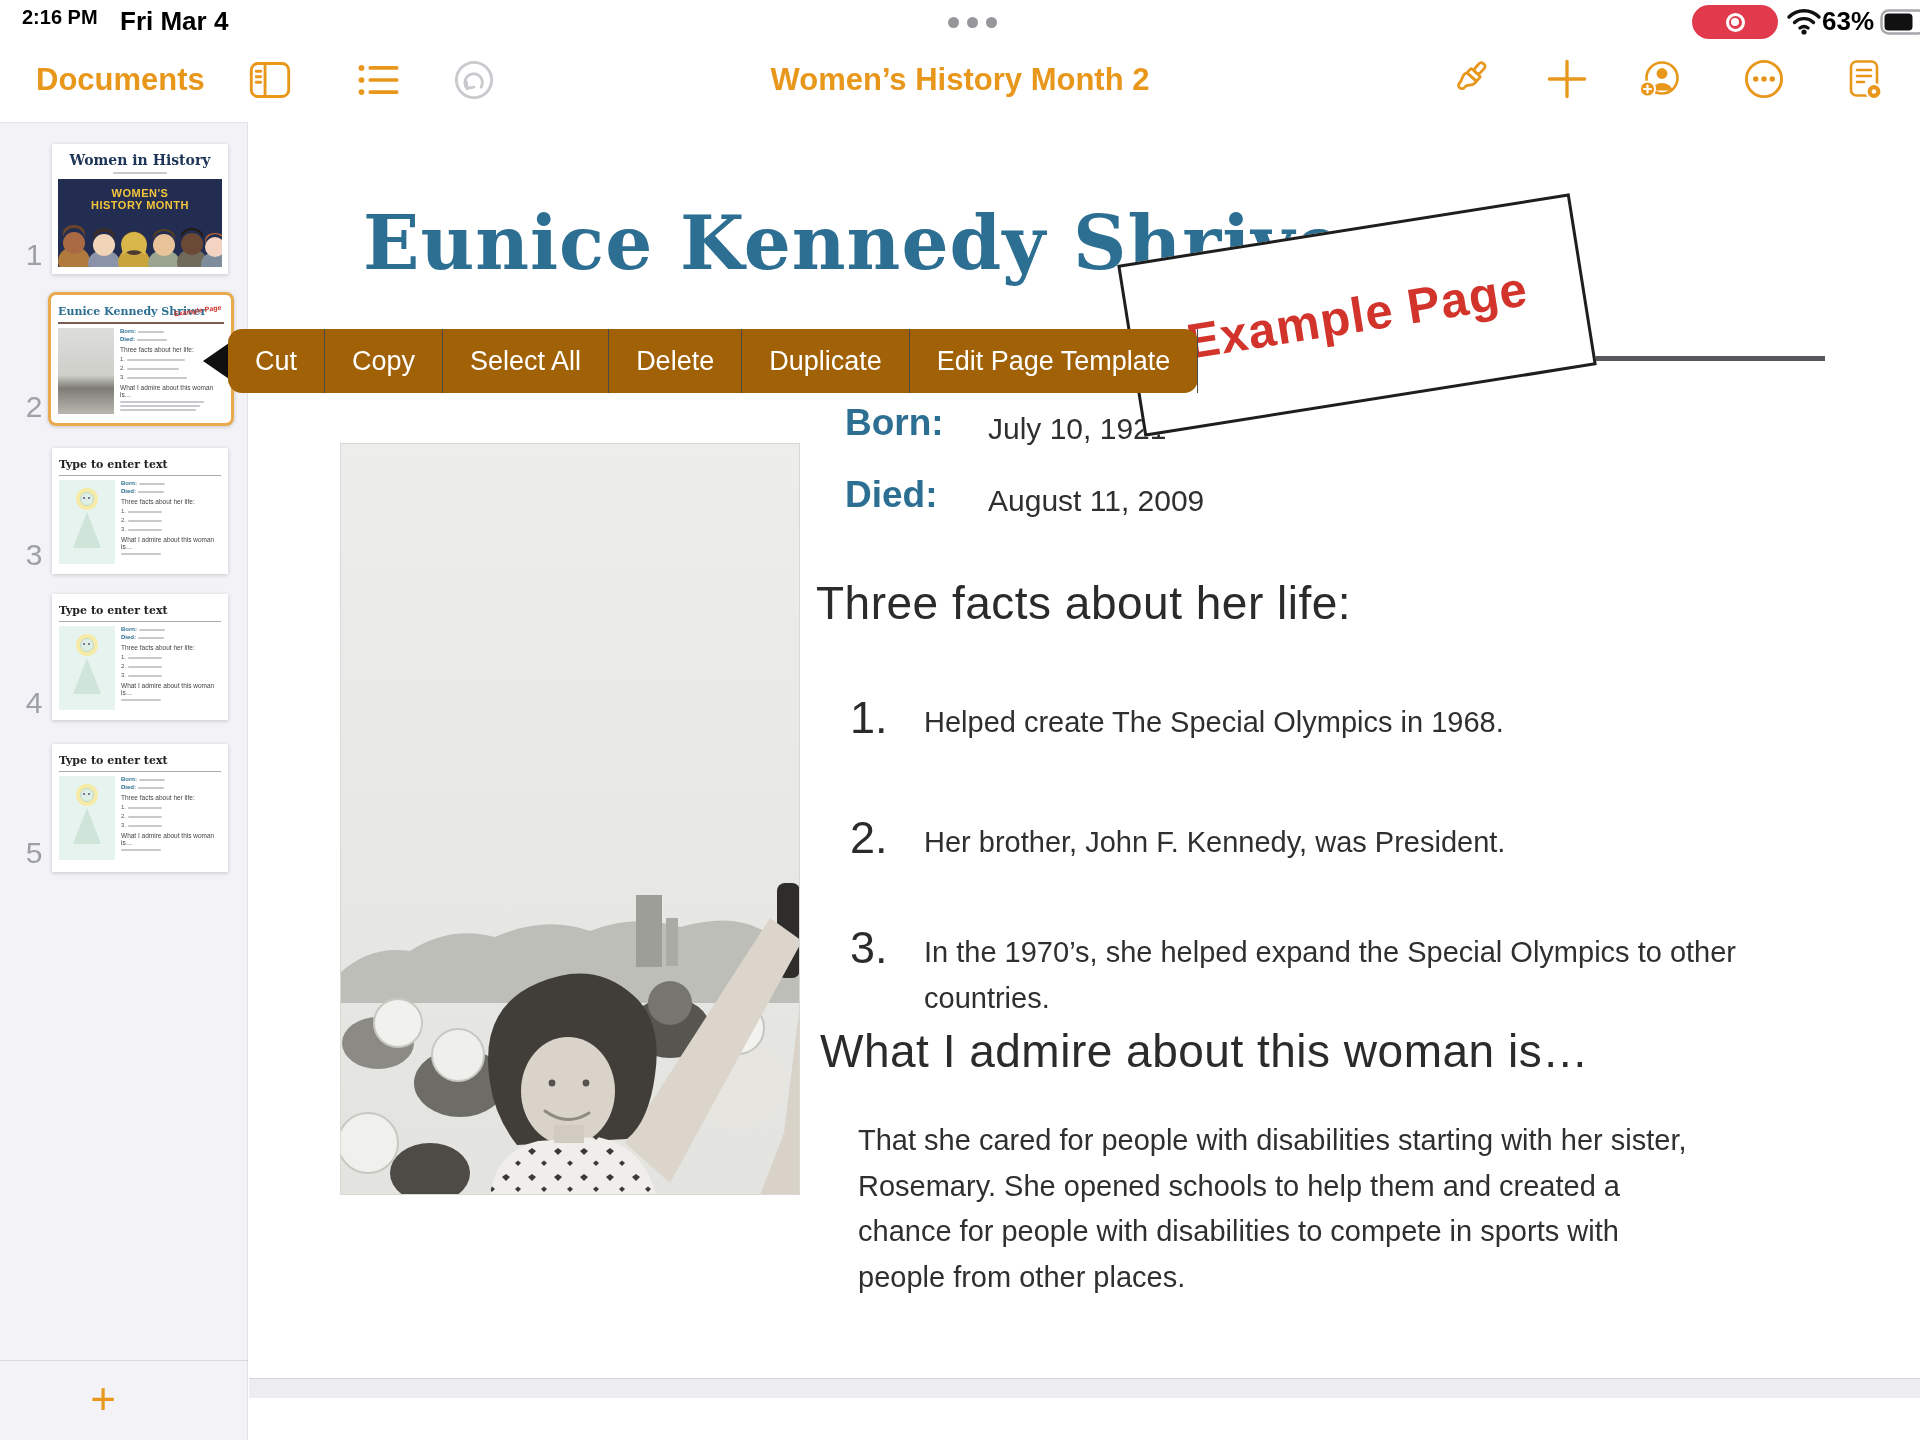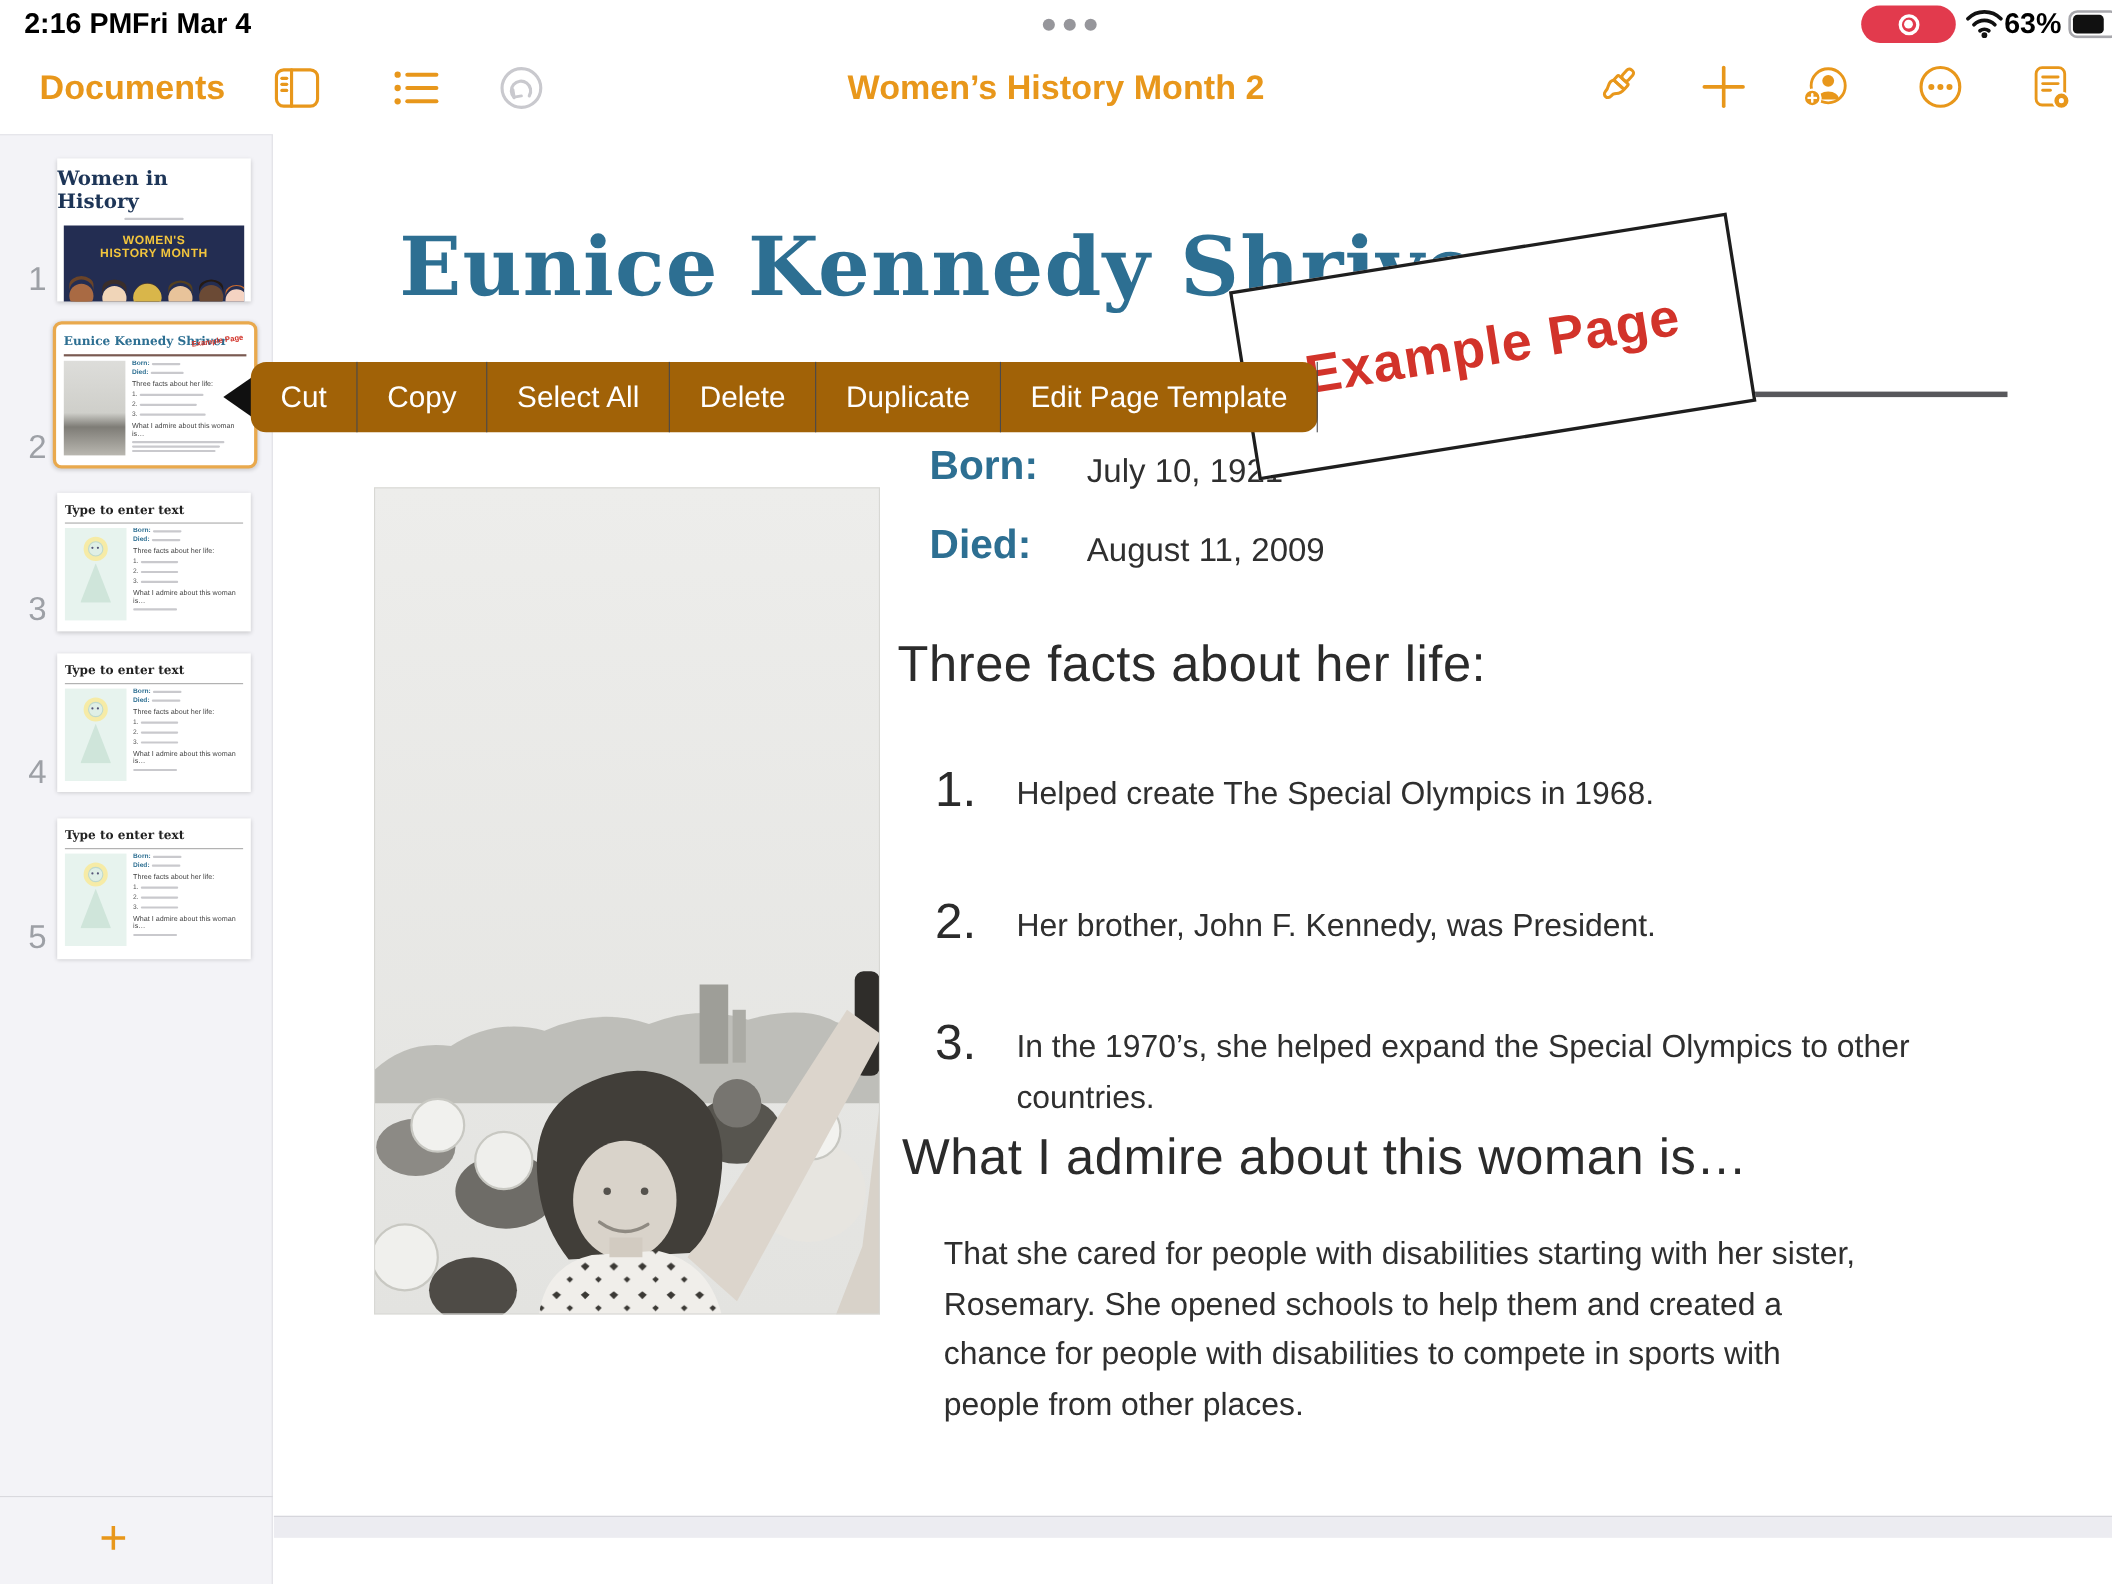--- a/index.html
+++ b/index.html
@@ -1,21 +1,21 @@
 <!DOCTYPE html>
 <html><head>
 <meta charset="utf-8">
 <style>
   * { margin:0; padding:0; box-sizing:border-box; }
   html,body { width:1920px; height:1440px; background:#fff; overflow:hidden;
               font-family:"Liberation Sans", sans-serif; }
   .abs { position:absolute; }
 
   
-  .status-time { left:22px; top:6px; font-size:26px; font-weight:700; color:#000; }
+  .status-time { left:22px; top:6px; font-size:20px; font-weight:700; color:#000; }
   .status-date { left:120px; top:6px; font-size:26px; font-weight:700; color:#000; }
   .top-dots { left:948px; top:17px; display:flex; gap:8px; }
   .top-dots i { width:11px; height:11px; border-radius:50%; background:#96969b; }
   .rec-pill { left:1692px; top:5px; width:86px; height:34px; border-radius:17px;
               background:#E23A4D; display:flex; align-items:center; justify-content:center; }
   .rec-ring { width:19px; height:19px; border:3px solid #fff; border-radius:50%;
               display:flex; align-items:center; justify-content:center; }
   .rec-ring i { width:8px; height:8px; background:#fff; border-radius:50%; }
   .wifi { left:1786px; top:7px; }
   .batt-pct { left:1822px; top:6px; font-size:26px; font-weight:600; color:#000; }
@@ -278,21 +278,21 @@
   <div>Rosemary.  She opened schools to help them and created a</div>
   <div>chance for people with disabilities to compete in sports with</div>
   <div>people from other places.</div>
 </div>
 
 <div class="abs page-gap"></div>
 
 <div class="abs sidebar"></div>
 
 <div class="thumb" style="top:144px; height:130px;">
-  <div class="mini-title" style="text-align:left; font-size:18px; color:#1D3557; margin-top:8px;">Women in History</div>
+  <div class="mini-title" style="text-align:center; font-size:14px; color:#1D3557; margin-top:8px;">Women in History</div>
   <div class="bar" style="width:54px; margin:4px auto 5px; height:2px;"></div>
   <div style="position:relative; margin:0 6px; height:88px; background:#232D52; overflow:hidden;">
     <div style="text-align:center; color:#F2C53D; font-weight:700; font-size:11px; padding-top:8px; letter-spacing:.5px;">WOMEN'S</div>
     <div style="text-align:center; color:#F2C53D; font-weight:700; font-size:11px; letter-spacing:.5px;">HISTORY MONTH</div>
     <svg width="164" height="46" viewBox="0 0 164 46" style="position:absolute; bottom:0; left:0;">
       <g>
         <ellipse cx="16" cy="40" rx="16" ry="14" fill="#B07A3F"></ellipse>
           <circle cx="16" cy="22" r="11" fill="#A96A43"></circle>
           <path d="M5 18 a11 11 0 0 1 22 0 l0 -6 a11 8 0 0 0 -22 0 z" fill="#6B4428"></path>
         <ellipse cx="46" cy="42" rx="16" ry="13" fill="#8A93A8"></ellipse>

